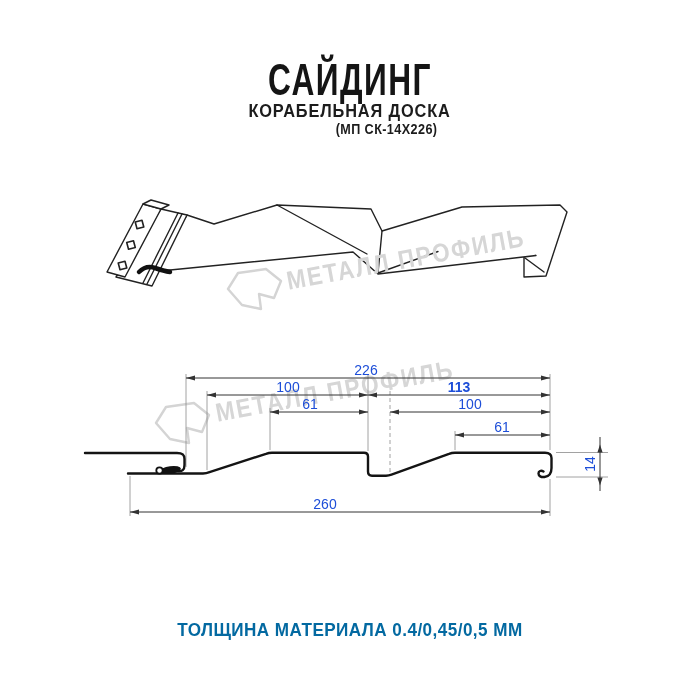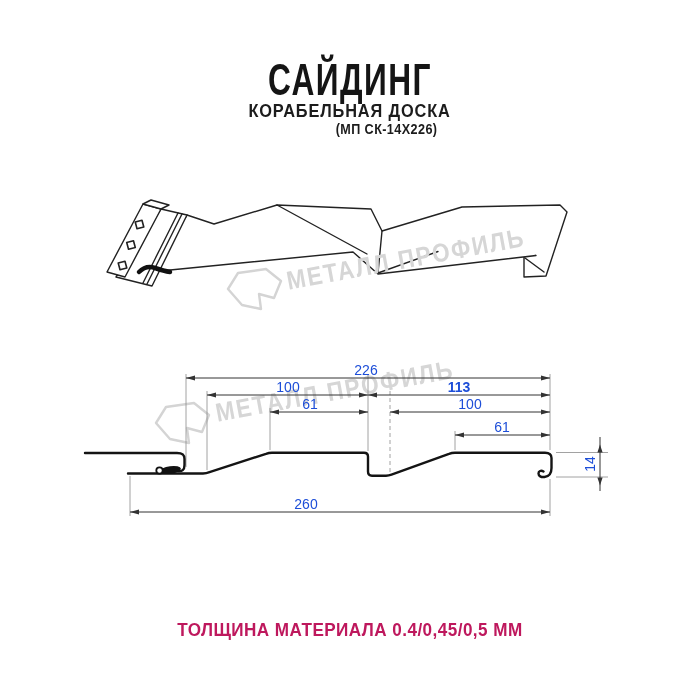--- a/index.html
+++ b/index.html
@@ -7,21 +7,21 @@
          font-family:"Liberation Sans",sans-serif;color:#1f1f1f;}
   .abs{position:absolute;}
   .center-line{left:0;width:700px;text-align:center;white-space:nowrap;}
   .squeeze{display:inline-block;white-space:nowrap;}
   .title{top:55px;font-size:44px;font-weight:700;letter-spacing:2px;color:#151515;}
   .title .squeeze{transform:scaleX(0.72);}
   .subtitle{top:100px;font-size:19px;font-weight:700;letter-spacing:1px;color:#1c1c1c;}
   .subtitle .squeeze{transform:scaleX(0.86);}
   .code{top:120px;font-size:15px;font-weight:700;letter-spacing:0.5px;color:#1c1c1c;margin-left:37px;}
   .code .squeeze{transform:scaleX(0.84);}
-  .footer-note{top:619px;font-size:19px;font-weight:700;letter-spacing:0.5px;color:#be185d;}
+  .footer-note{top:619px;font-size:19px;font-weight:700;letter-spacing:0.5px;color:#0369a1;}
   .footer-note .squeeze{transform:scaleX(0.9);}
   .wm{position:absolute;font-size:26px;font-weight:700;letter-spacing:2px;color:#d6d6d6;
       white-space:nowrap;transform-origin:0 50%;z-index:3;}
   .wm1{left:287px;top:266px;transform:rotate(-10.5deg) scaleX(0.87);}
   .wm2{left:216px;top:398px;transform:rotate(-10.5deg) scaleX(0.87);}
   .dim{position:absolute;font-size:14px;color:#1d4ed8;transform:translate(-50%,-50%);
        white-space:nowrap;z-index:6;background:transparent;}
   .dim-rot{transform:translate(-50%,-50%) rotate(-90deg);}
   svg{position:absolute;left:0;top:0;}
   #svg3d{z-index:2;}
@@ -139,20 +139,20 @@
   <div class="abs center-line code">
     <span class="squeeze">(МП СК-14Х226)</span>
   </div>
 
   <div class="dim" style="left:366px;top:370px;">226</div>
   <div class="dim" style="left:288px;top:387px;">100</div>
   <div class="dim" style="left:459px;top:387px;font-weight:bold;">113</div>
   <div class="dim" style="left:310px;top:404px;">61</div>
   <div class="dim" style="left:470px;top:404px;">100</div>
   <div class="dim" style="left:502px;top:427px;">61</div>
-  <div class="dim" style="left:306px;top:504px;text-align:right;">260</div>
+  <div class="dim" style="left:325px;top:504px;text-align:right;">260</div>
   <div class="dim dim-rot" style="left:590px;top:464px;">14</div>
 
   <div class="abs center-line footer-note">
     <span class="squeeze">ТОЛЩИНА МАТЕРИАЛА 0.4/0,45/0,5 ММ</span>
   </div>
 
 </div>
 
 </body></html>

